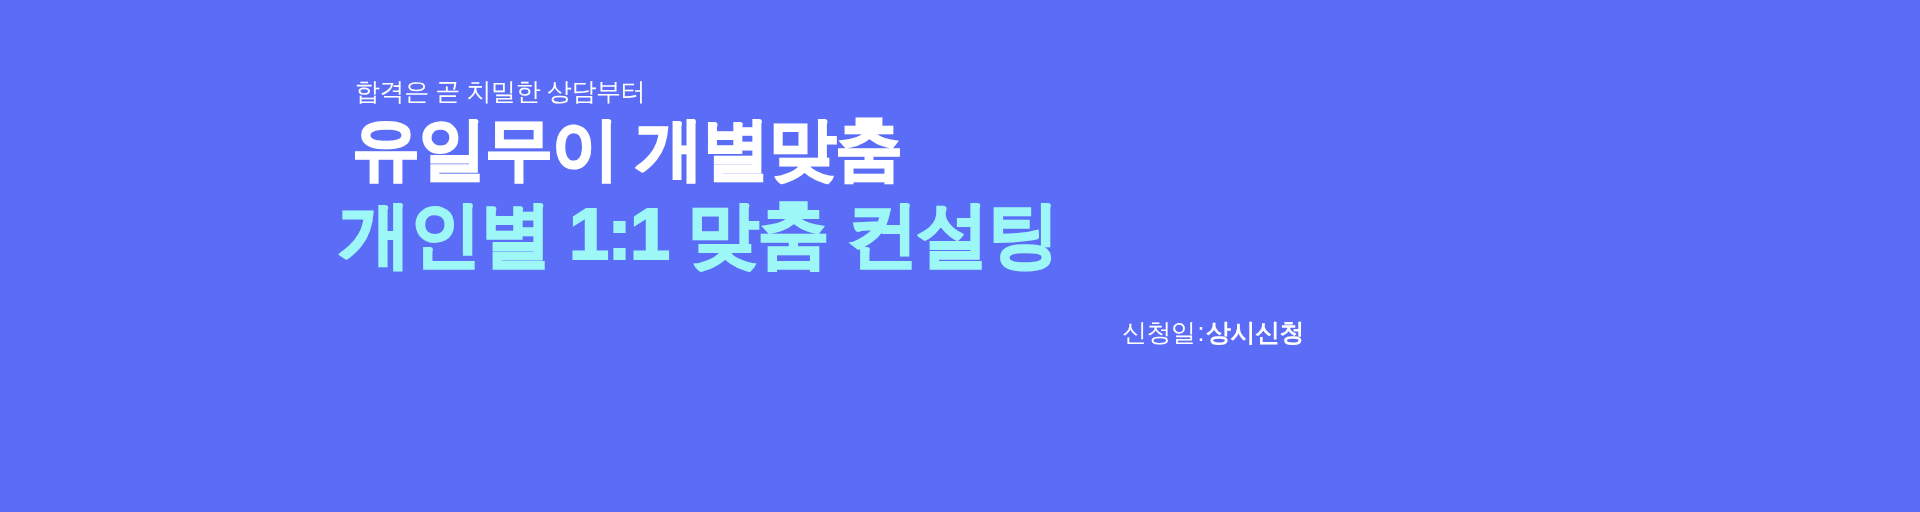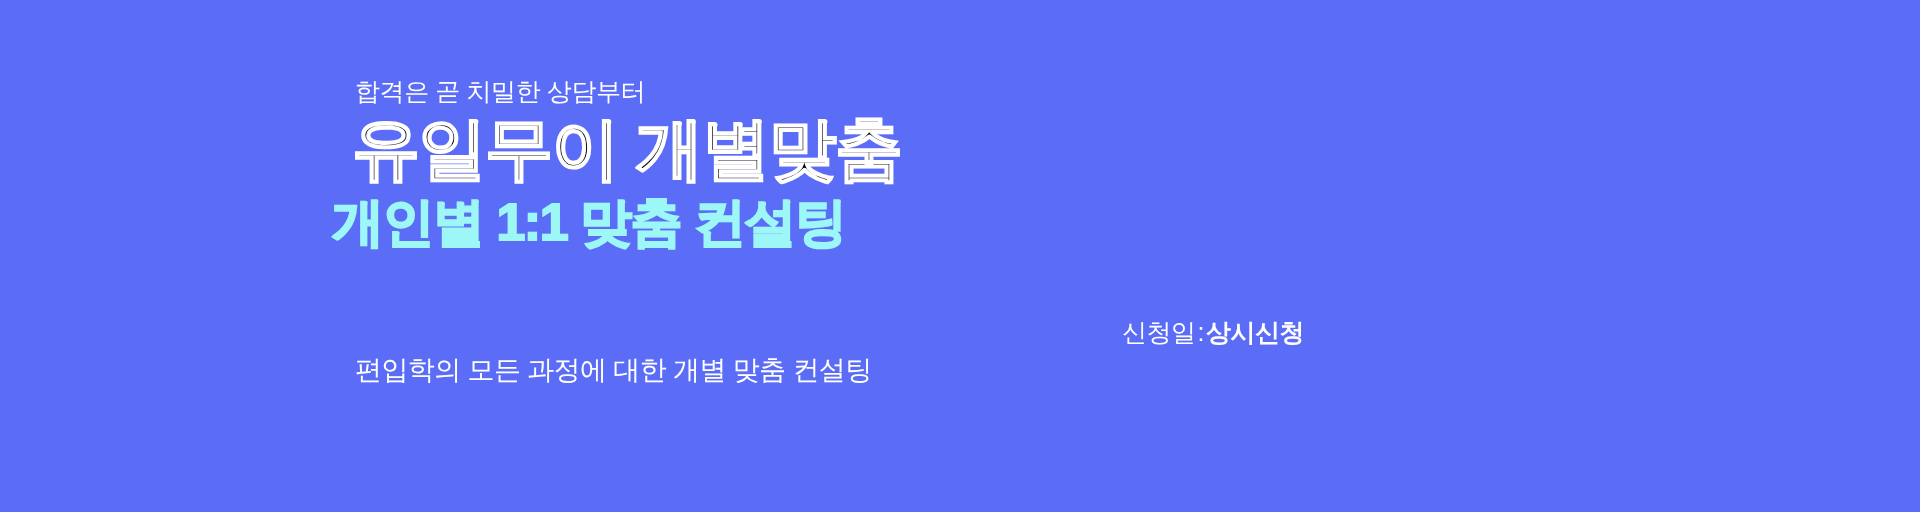--- a/index.html
+++ b/index.html
@@ -45,31 +45,31 @@
     white-space: nowrap;
   }
 
   .headline-1 {
     position: absolute;
     left: 352px;
     top: 108px;
     font-size: 68px;
     line-height: 1.18;
     font-weight: 800;
-    color: #000000;
+    color: #ffffff;
     letter-spacing: -1.5px;
     white-space: nowrap;
     -webkit-text-stroke: 2px #ffffff;
   }
 
   .headline-2 {
     position: absolute;
-    left: 332px;
+    left: 339px;
     top: 192px;
-    font-size: 52px;
+    font-size: 72px;
     line-height: 1.18;
     font-weight: 800;
     color: #9ef7f7;
     letter-spacing: -1.5px;
     white-space: nowrap;
     -webkit-text-stroke: 2px #9ef7f7;
   }
 
   .description {
     position: absolute;
@@ -117,21 +117,20 @@
 
 <div class="banner">
   <div class="content">
 
     <div class="eyebrow">합격은 곧 치밀한 상담부터</div>
 
     <div class="headline-1">유일무이 개별맞춤</div>
 
     <div class="headline-2">개인별 1:1 맞춤 컨설팅</div>
 
-    <div class="description">편입학의 모든 과정에 대한 개별 맞춤 컨설팅</div>
 
     <div class="info-block">
 
       <div class="info-row">
         <span class="info-label">신청일</span><span class="info-sep">:</span><span class="info-value">상시신청</span>
       </div>
 
 
     </div>
 

